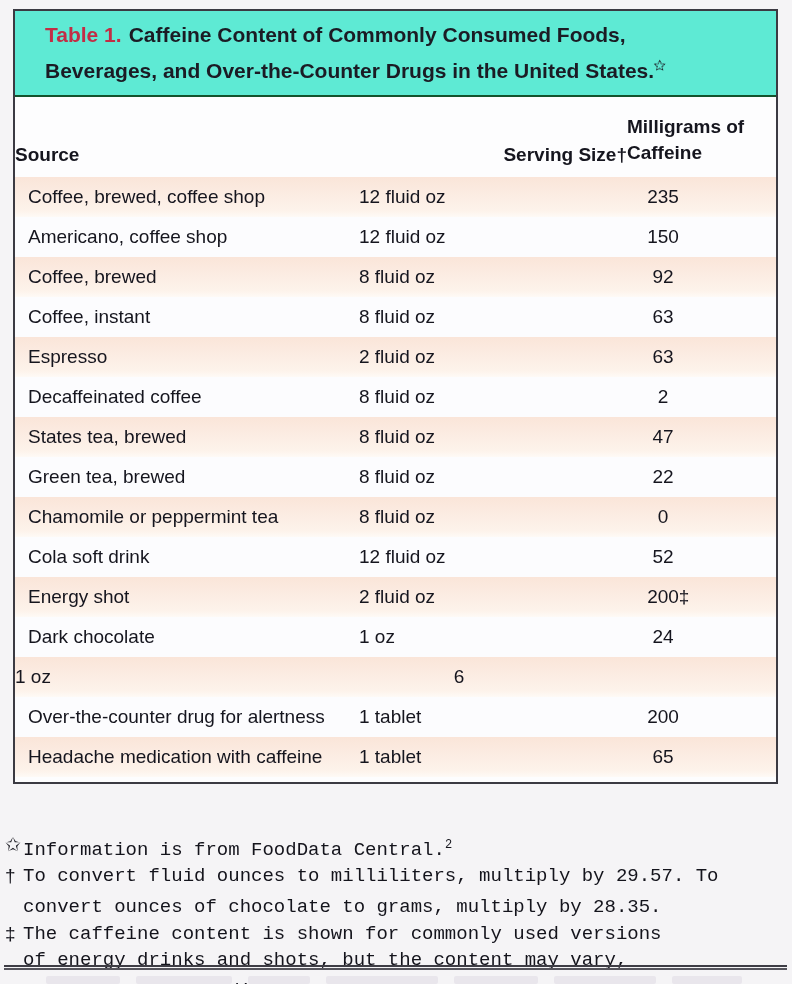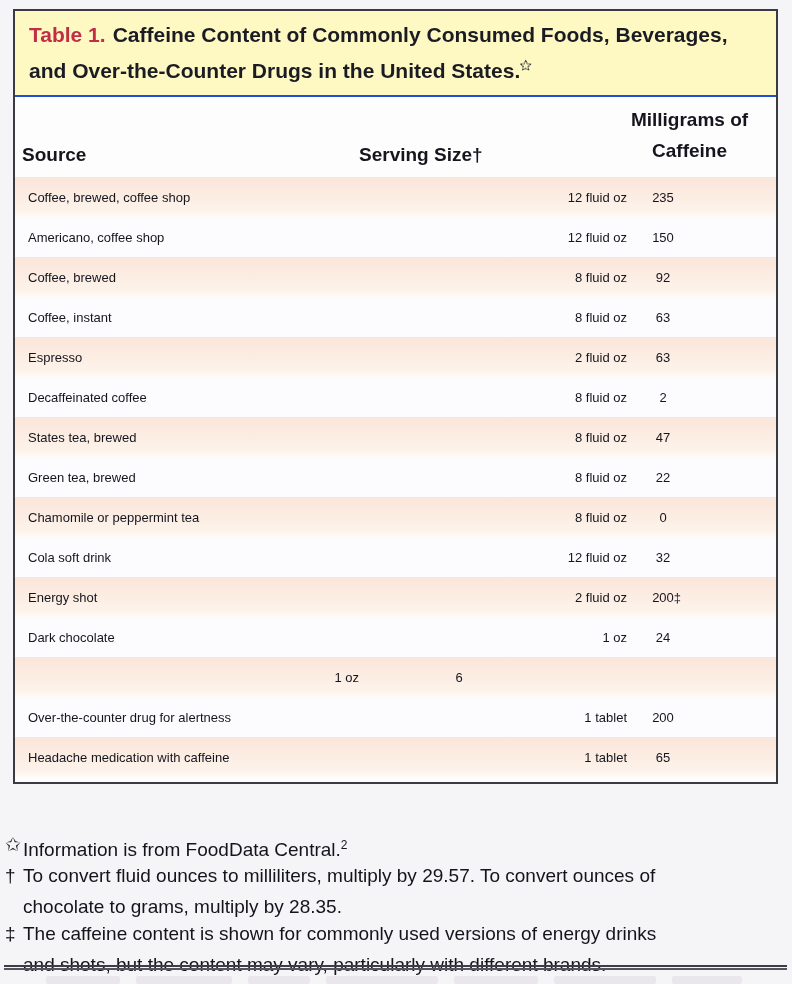--- a/index.html
+++ b/index.html
@@ -1,46 +1,46 @@
 <!DOCTYPE html>
 <html><head>
 <meta charset="utf-8">
 <style>
   html,body{margin:0;padding:0;}
   body{font-family:"Liberation Sans",sans-serif;background:#f5f4f6;color:#17171f;}
   .page{position:relative;width:792px;height:984px;background:#f5f4f6;overflow:hidden;}
 
   
   .panel{position:absolute;left:13px;top:9px;width:761px;border:2px solid #3b3a42;background:#fdfdfe;box-sizing:content-box;}
-  .title-area{background:#fef9c3;border-bottom:2px solid #1d4ed8;padding:8px 40px 9px 14px;
+  .title-area{background:#5eead4;border-bottom:2px solid #14532d;padding:8px 40px 9px 30px;
               font-size:21px;font-weight:bold;line-height:31px;color:#1b1b24;}
   .title-red{color:#c22d45;margin-right:7px;}
   sup.star{font-size:13px;font-weight:bold;}
 
   
   .thead{display:grid;grid-template-columns:344px 268px 140px;height:80px;align-items:end;
          font-weight:bold;font-size:19px;box-sizing:border-box;padding-bottom:11px;color:#15151e;}
-  .th1{padding-left:7px;}
-  .th2{text-align:left;}
-  .th3{width:125px;text-align:center;line-height:31px;}
+  .th1{padding-left:0;}
+  .th2{text-align:right;}
+  .th3{width:125px;text-align:left;line-height:26px;}
 
   .rows{padding-bottom:5px;}
-  .tr{display:grid;grid-template-columns:344px 268px 140px;height:40px;align-items:center;font-size:13px;color:#15151e;}
+  .tr{display:grid;grid-template-columns:344px 268px 140px;height:40px;align-items:center;font-size:19px;color:#15151e;}
   .tr:nth-child(odd){background:linear-gradient(#fae5d9 0%,#fdf3eb 85%,#fefaf6 100%);}
   .tr:nth-child(even){background:#fcfcfe;}
   .td1{padding-left:13px;}
-  .td2{text-align:right;}
+  .td2{text-align:left;}
   .td3{text-align:center;padding-right:68px;}
   .hang{display:inline-block;width:0;overflow:visible;white-space:nowrap;}
 
   
   .footnotes{position:absolute;left:5px;top:832px;width:782px;font-size:19px;line-height:26px;color:#14141c;}
   .fn{display:flex;}
   .fn-marker{flex:0 0 18px;}
-  .fn-text{flex:1 1 auto;}
+  .fn-text{flex:1 1 auto;font-family:Liberation Mono, monospace;}
   .fn:nth-child(2) .fn-text{max-width:700px;}
   .fn:nth-child(3) .fn-text{max-width:650px;}
   .fn sup{font-size:12px;}
 
   
   .bottom-rule{position:absolute;left:4px;top:965px;width:783px;height:5px;box-sizing:border-box;
                border-top:2px solid #3e3d45;border-bottom:2px solid #55545c;}
   .artifacts{position:absolute;left:0;top:976px;width:792px;height:8px;display:flex;gap:16px;padding-left:46px;box-sizing:border-box;}
   .artifacts div{background:#e9e6ec;border-radius:2px;height:8px;flex:0 0 auto;}
   .artifacts div:nth-child(1){width:74px;}
@@ -110,21 +110,21 @@
             <div class="td3"><span>22</span><span class="hang"></span></div>
           </div>
           <div class="tr">
             <div class="td1">Chamomile or peppermint tea</div>
             <div class="td2">8 fluid oz</div>
             <div class="td3"><span>0</span><span class="hang"></span></div>
           </div>
           <div class="tr">
             <div class="td1">Cola soft drink</div>
             <div class="td2">12 fluid oz</div>
-            <div class="td3"><span>32</span><span class="hang"></span></div>
+            <div class="td3"><span>52</span><span class="hang"></span></div>
           </div>
           <div class="tr">
             <div class="td1">Energy shot</div>
             <div class="td2">2 fluid oz</div>
             <div class="td3"><span>200</span><span class="hang">‡</span></div>
           </div>
           <div class="tr">
             <div class="td1">Dark chocolate</div>
             <div class="td2">1 oz</div>
             <div class="td3"><span>24</span><span class="hang"></span></div>

